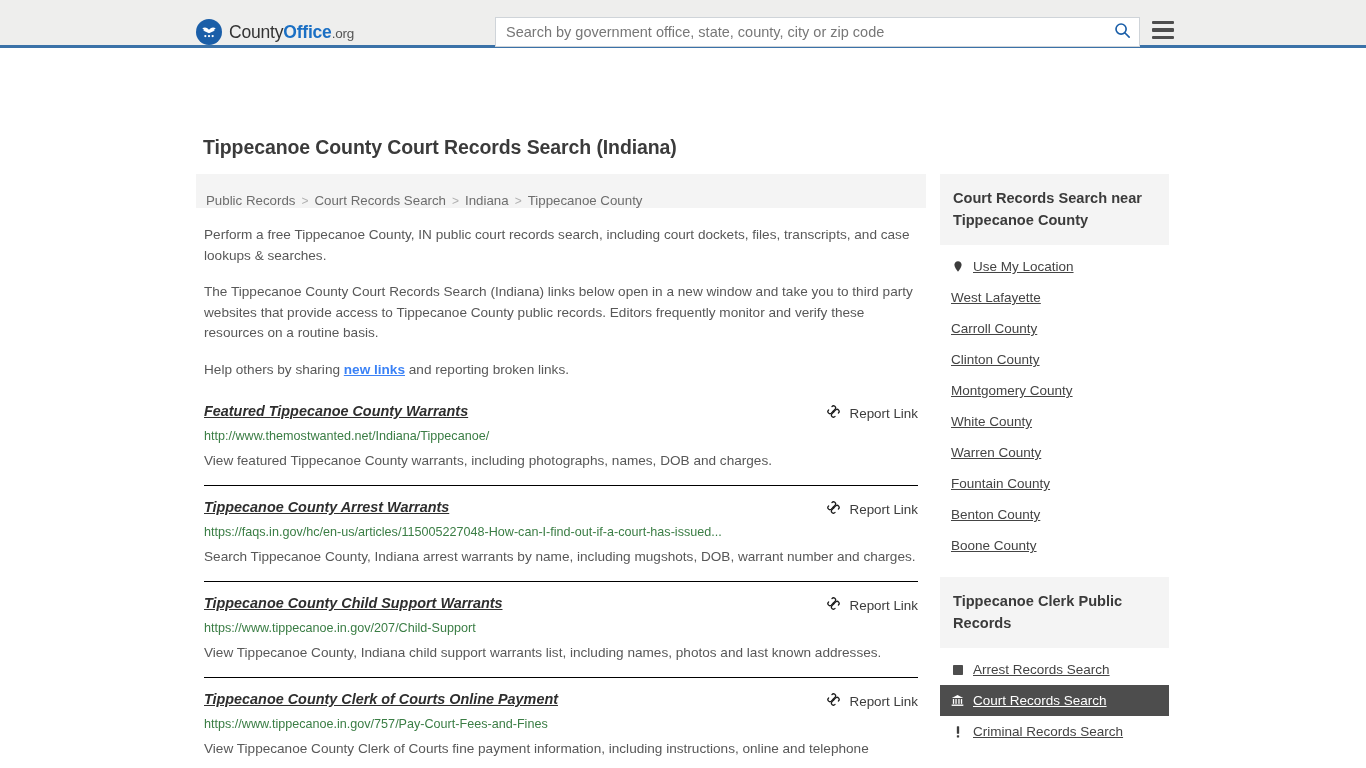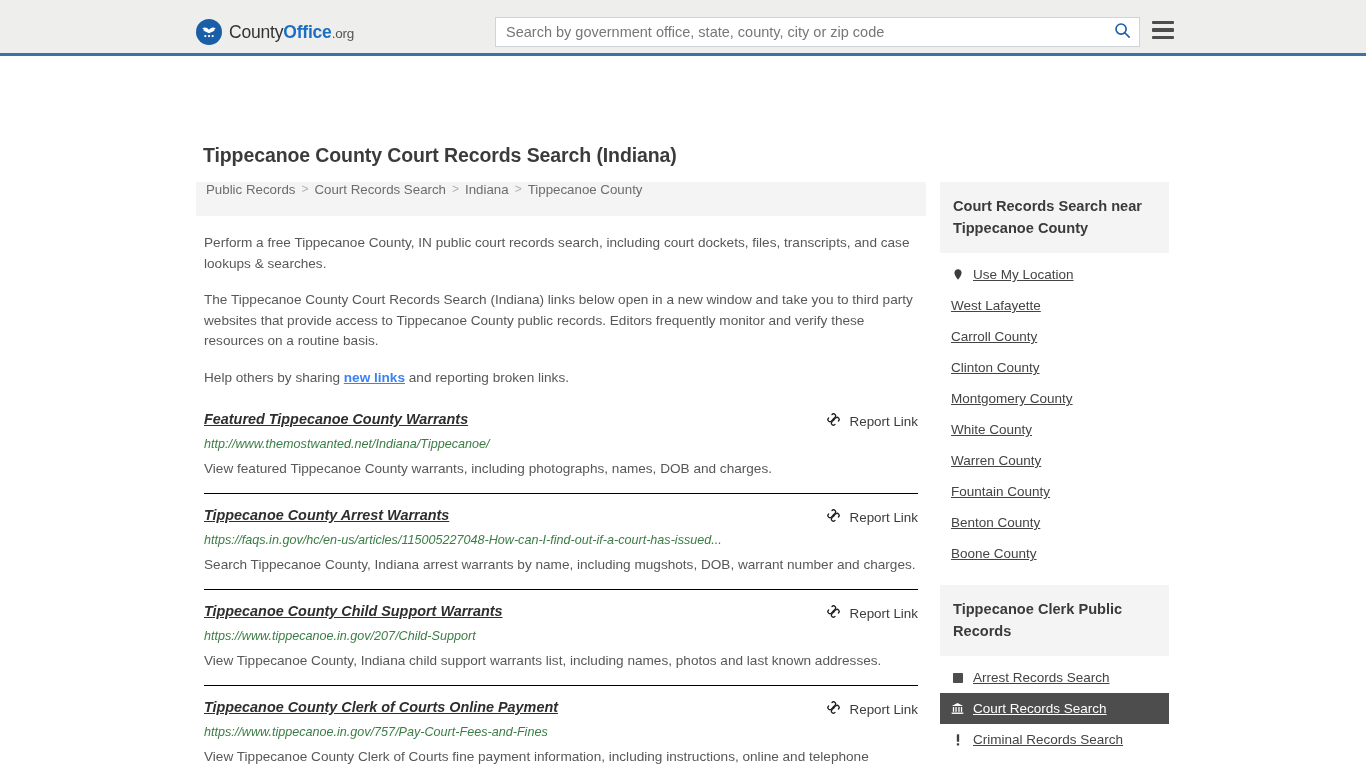--- a/index.html
+++ b/index.html
@@ -5,21 +5,21 @@
   * { box-sizing: border-box; margin: 0; padding: 0; }
   html, body {
     width: 1366px; height: 768px;
     background: #ffffff;
     font-family: "Liberation Sans", sans-serif;
     overflow: hidden;
   }
 
   
   .site-header {
-    width: 100%; height: 56px;
+    width: 100%; height: 48px;
     background: #eeeeed;
     border-bottom: 3px solid #3b72a8;
     display: flex; align-items: center;
     position: relative;
   }
   .logo-wrap {
     position: absolute; left: 196px; top: 19px;
     display: flex; align-items: center; gap: 7px;
   }
   .logo-mark {
@@ -72,21 +72,21 @@
     position: absolute; left: 203px; top: 88px;
     font-size: 19.5px; font-weight: 700; color: #3b3b3b;
     letter-spacing: -0.1px;
   }
 
   .content-col {
     position: absolute; left: 196px; top: 126px; width: 730px;
   }
   .breadcrumb {
     background: #f4f4f4;
-    height: 34px; display: flex; align-items: flex-start;
+    height: 34px; display: flex; align-items: flex-end;
     padding: 0 10px; font-size: 13.3px; color: #6d6d6d;
   }
   .breadcrumb a { color: #6d6d6d; text-decoration: none; }
   .breadcrumb .sep { margin: 0 6px; color: #b0b0b0; font-size: 12px; }
 
   .intro { padding: 0 8px; }
   .intro p {
     font-size: 13.6px; line-height: 20.5px; color: #585858;
     margin-top: 16px;
   }
@@ -111,21 +111,21 @@
   }
   .report-link {
     display: flex; align-items: center; gap: 9px;
     white-space: nowrap; cursor: pointer; flex-shrink: 0;
     padding-top: 1px;
     justify-content: center;
   }
   .report-link .rl-label { font-size: 13.4px; color: #3d3d3d; }
   .result-url {
     font-size: 12.6px; color: #3a7d44; margin-top: 5px;
-    word-break: break-all; line-height: 16px; font-style: italic;
+    word-break: break-all; line-height: 16px;
   }
   .result-desc {
     font-size: 13.6px; color: #585858; margin-top: 4px; line-height: 25px;
   }
 
   
   .sidebar { position: absolute; left: 940px; top: 126px; width: 229px; }
   .card { margin-bottom: 16px; }
   .card-header {
     background: #f4f4f4; padding: 13px 13px 14px 13px;

